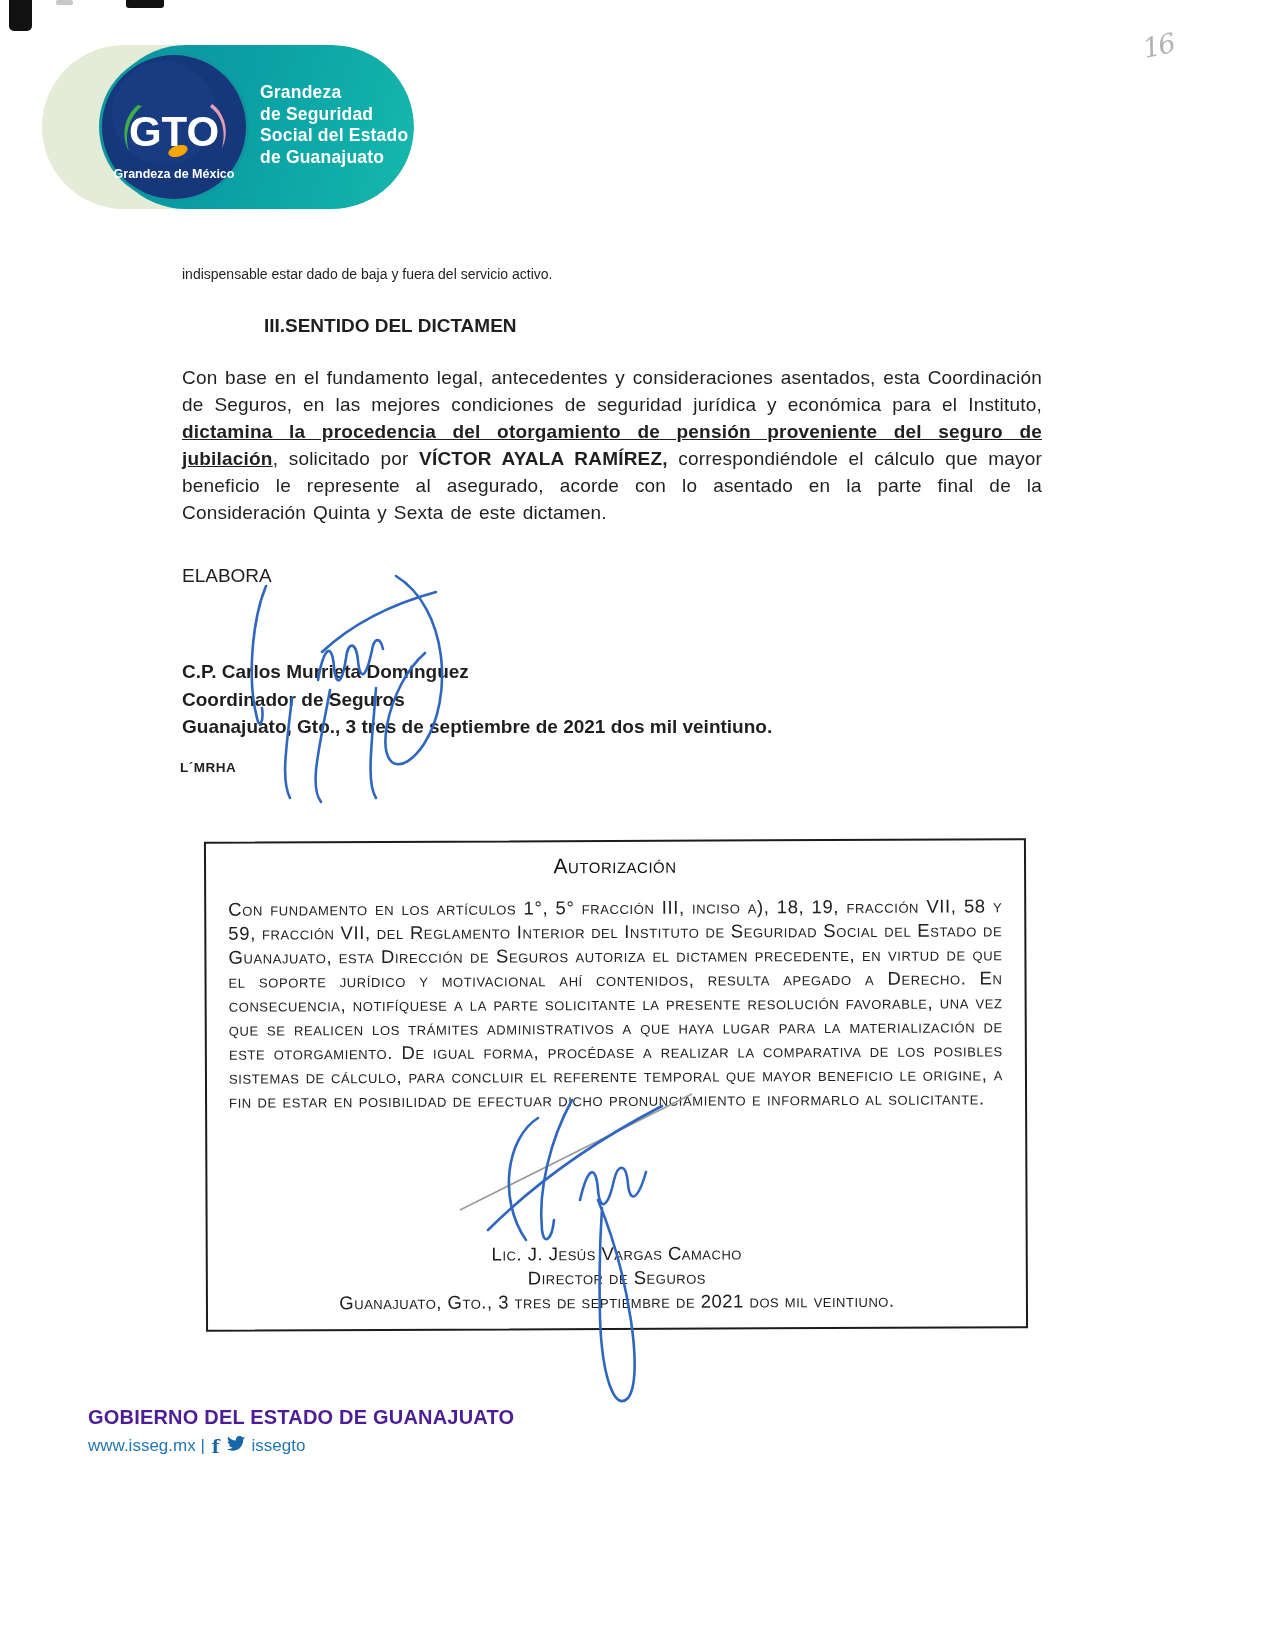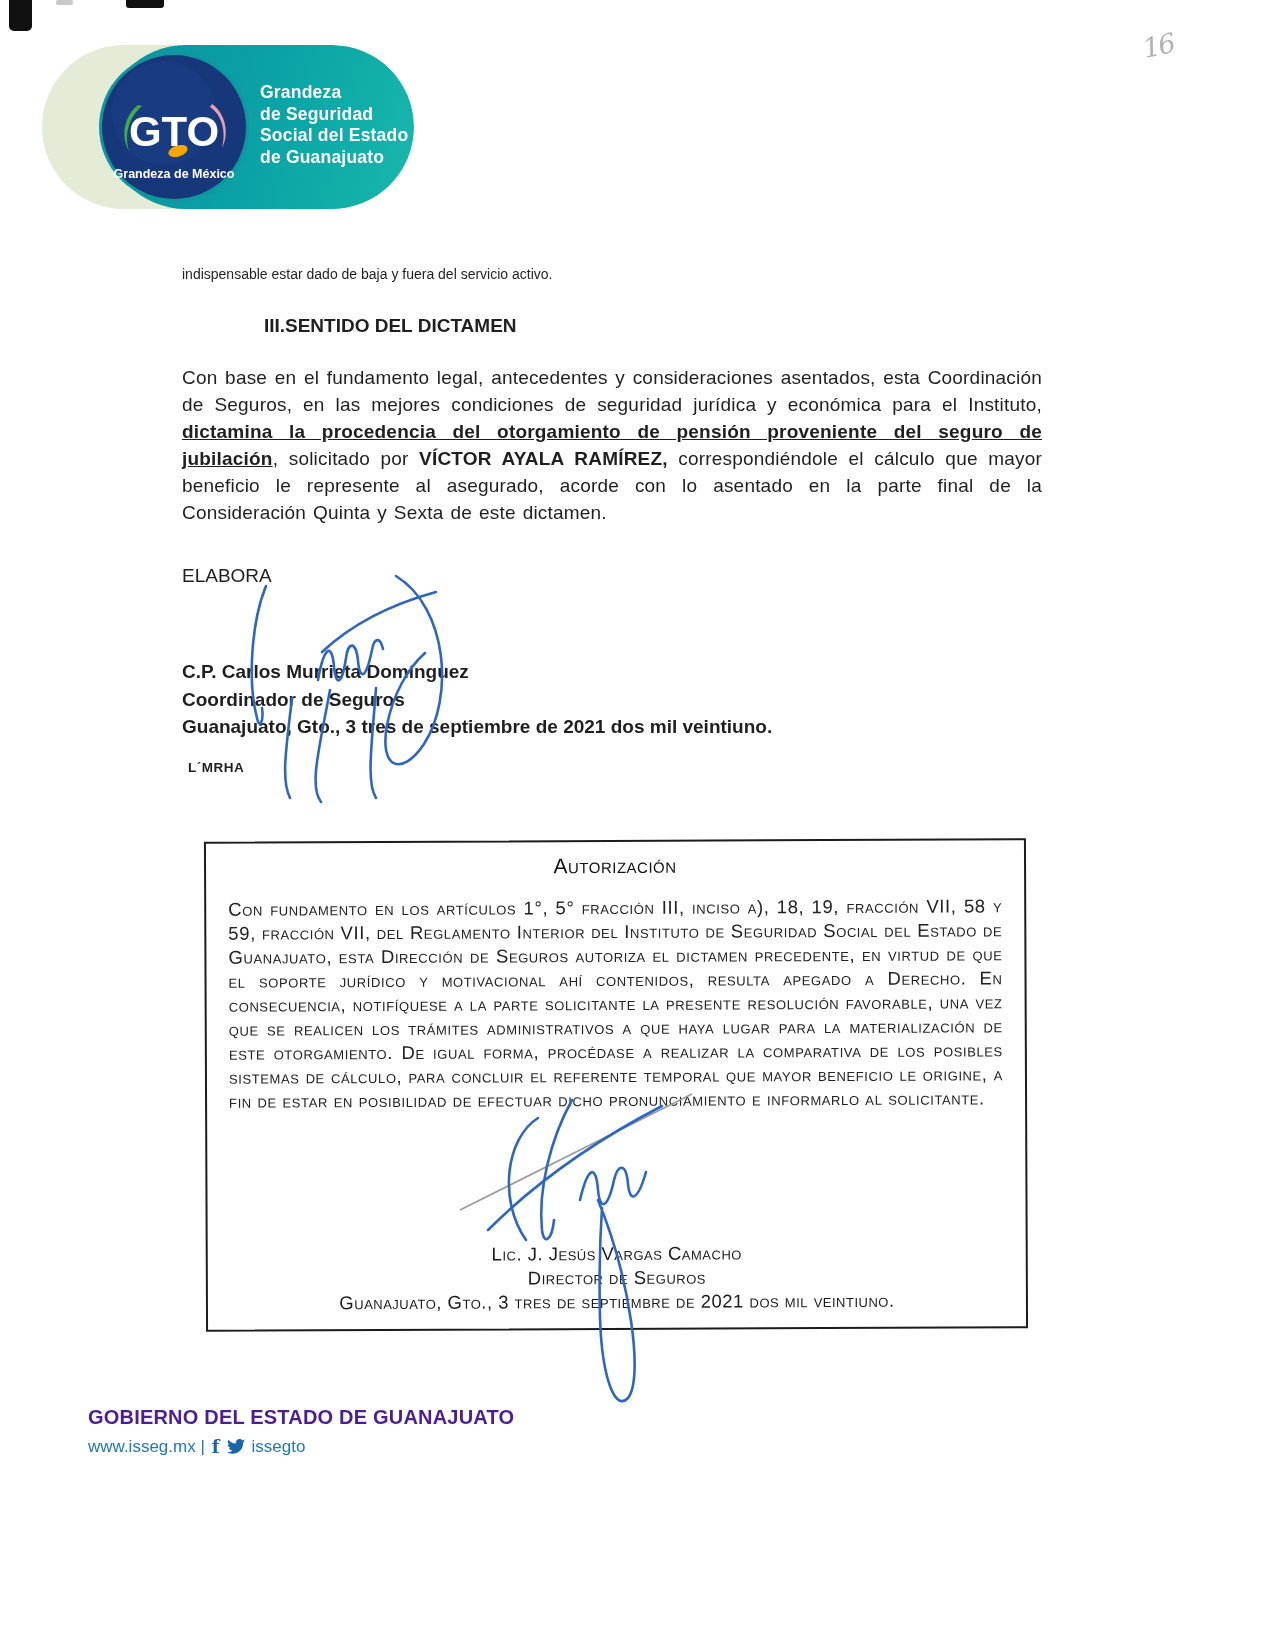--- a/index.html
+++ b/index.html
@@ -31,41 +31,41 @@
   .intro-line{position:absolute;left:182px;top:266px;font-size:14px;}
   .section-heading{position:absolute;left:218px;top:315px;font-size:19px;font-weight:bold;text-align:right;}
   .section-heading .num{display:inline-block;width:67px;}
   .main-paragraph{position:absolute;left:182px;top:364px;width:860px;font-size:19px;
     line-height:27px;text-align:justify;letter-spacing:.2px;word-spacing:1.5px;}
   .bu{font-weight:bold;text-decoration:underline;}
   .b{font-weight:bold;}
 
   .elabora-label{position:absolute;left:182px;top:565px;font-size:19px;font-weight:normal;text-align:right;}
   .signer-block{position:absolute;left:182px;top:658px;font-size:19px;font-weight:bold;line-height:27.5px;}
-  .initials{position:absolute;left:180px;top:760px;font-size:13.5px;font-weight:bold;letter-spacing:.5px;margin-left:8px;}
+  .initials{position:absolute;left:180px;top:760px;font-size:13.5px;font-weight:bold;letter-spacing:.5px;}
 
   .signature{position:absolute;z-index:5;pointer-events:none;}
   .sig1{left:200px;top:548px;}
   .sig2{left:430px;top:1078px;}
 
   
   .auth-box{position:absolute;left:205px;top:840px;width:822px;height:490px;
     border:2px solid #1c1c1c;transform:rotate(-0.25deg);box-sizing:border-box;}
   .auth-title{margin-top:12px;text-align:center;font-variant:small-caps;
     font-size:21px;letter-spacing:.5px;color:#111;}
   .auth-body{margin:18px 22px 0 22px;text-align:justify;font-variant:small-caps;
     font-size:18.5px;line-height:24px;letter-spacing:.6px;color:#222;}
   .auth-signer{position:absolute;left:0;right:0;bottom:14px;text-align:center;
     font-variant:small-caps;font-size:18.5px;line-height:24px;letter-spacing:.5px;color:#1c1c1c;}
 
   
   .footer{position:absolute;left:88px;top:1406px;}
   .footer-gov{font-size:20px;font-weight:bold;color:#4c1d95;letter-spacing:.2px;}
   .footer-address{margin-top:9px;font-size:17px;color:#2277b5;letter-spacing:.2px;}
-  .footer-web{margin-top:7px;font-size:17px;color:#2277b5;display:flex;align-items:center;gap:7px;}
+  .footer-web{margin-top:7px;font-size:17px;color:#2277b5;display:flex;align-items:flex-start;gap:7px;}
   .fb-icon{font-weight:bold;font-size:18px;color:#1766a8;font-family:"DejaVu Serif",serif;}
   .tw-icon{display:inline-block;}
 </style>
 </head>
 <body>
 
 <div class="page">
 
   <div class="artifact-square"></div>
   <div class="artifact-smudge"></div>

